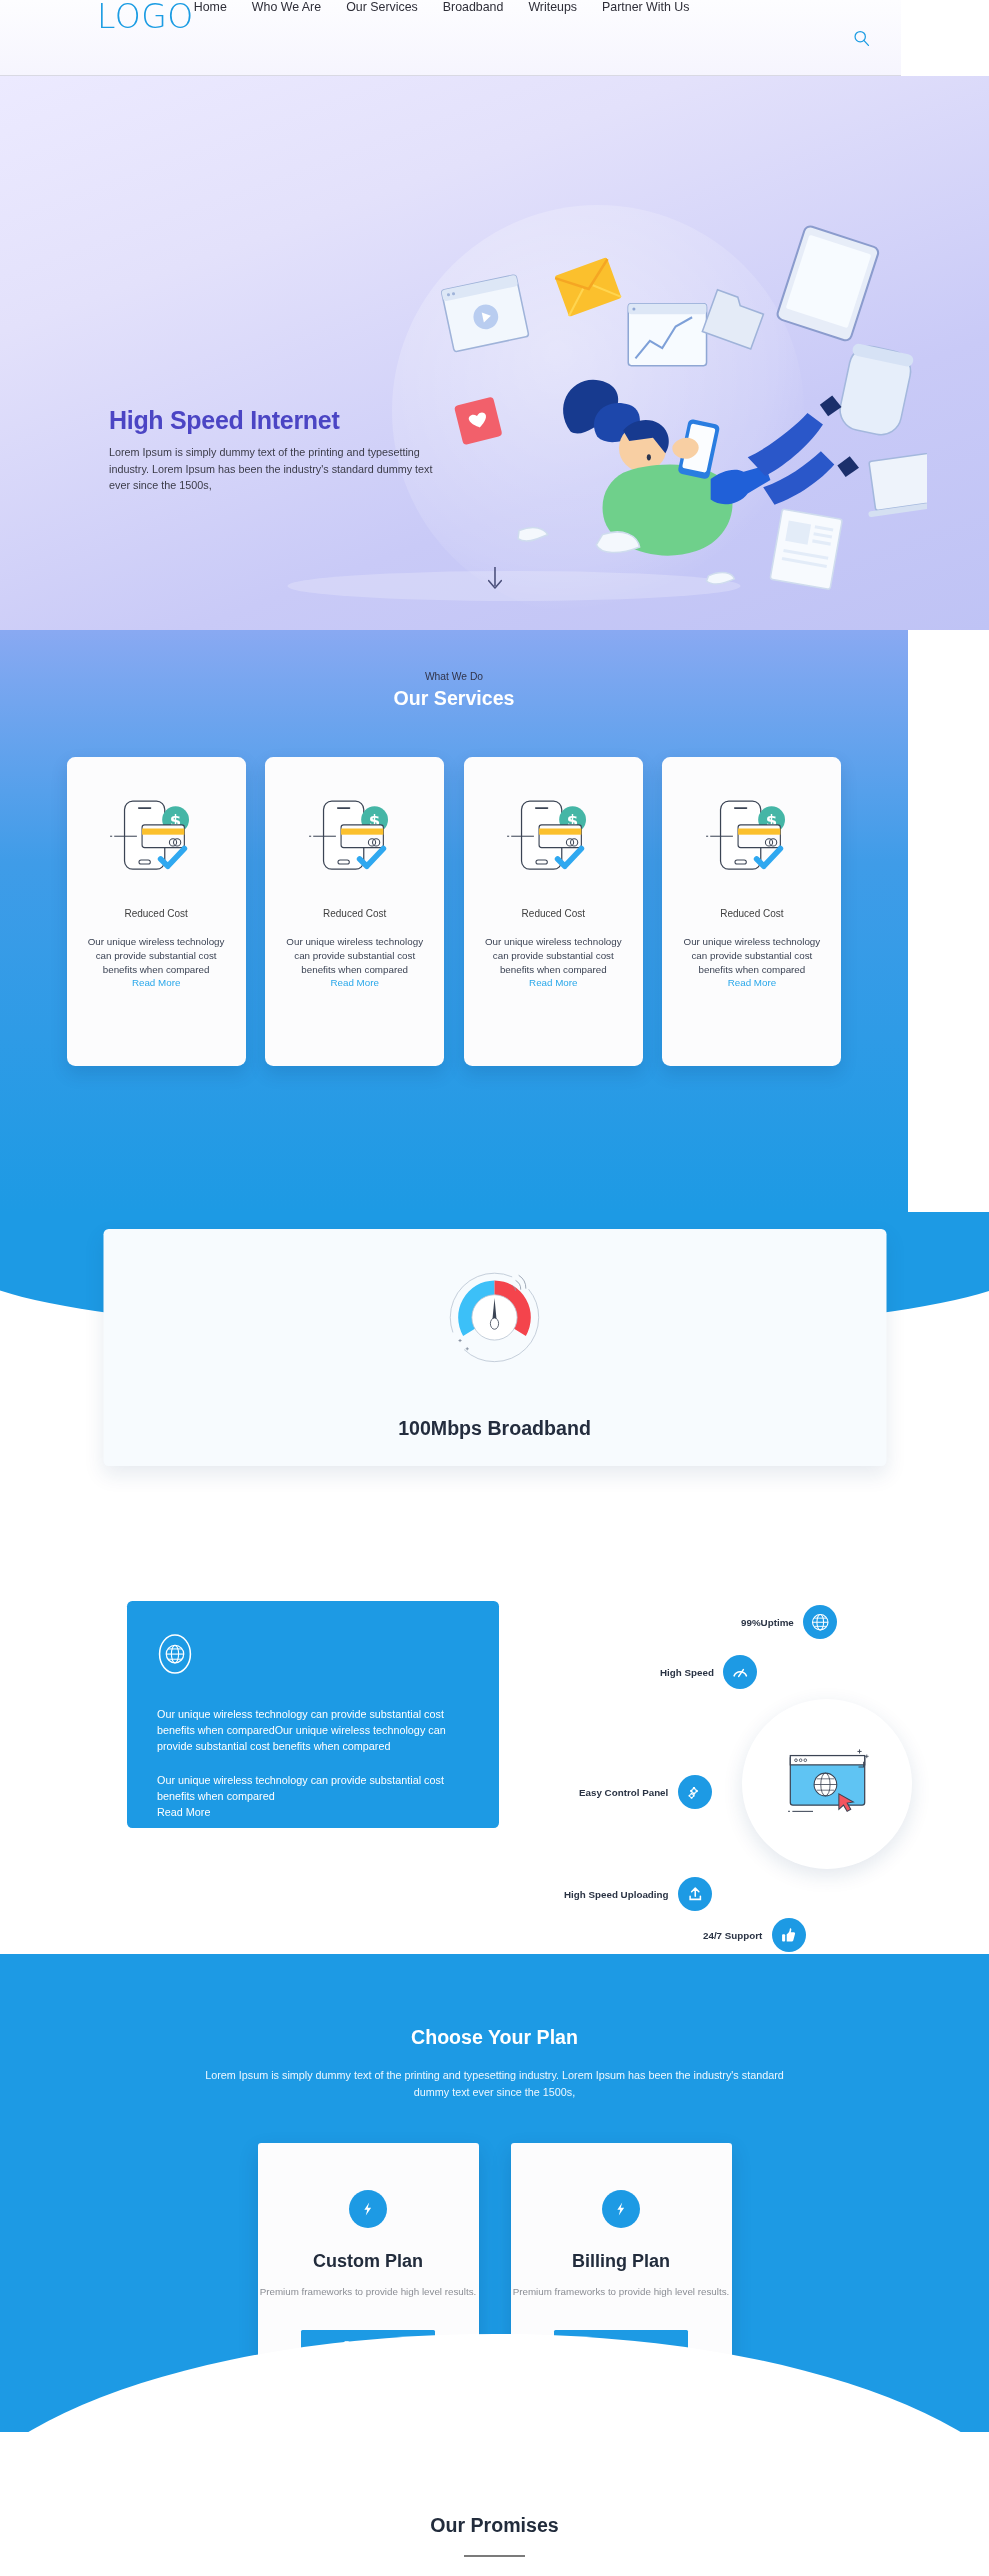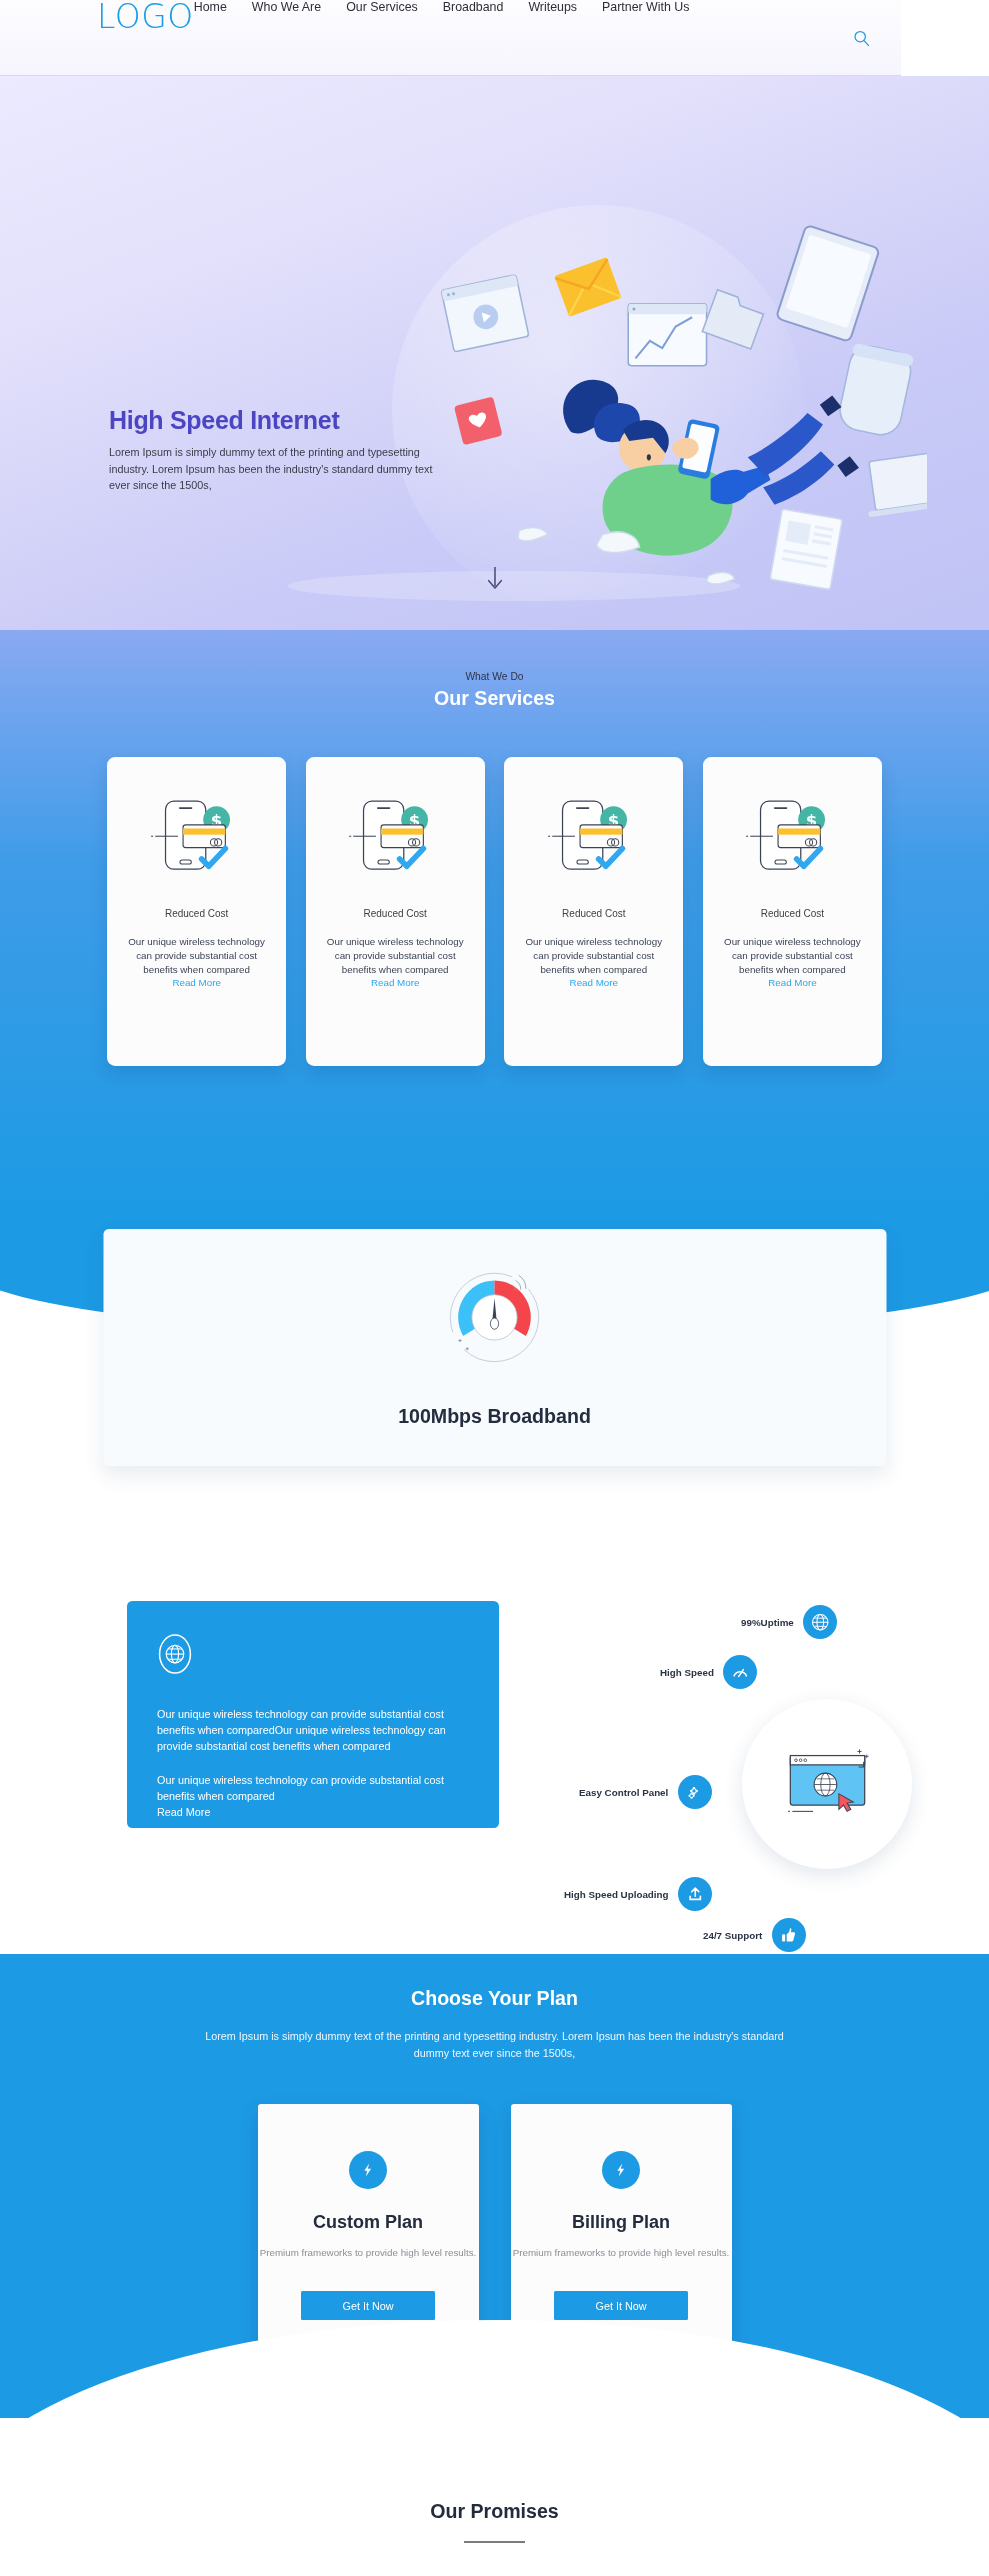--- a/index.html
+++ b/index.html
@@ -60,21 +60,21 @@
     width:23px; height:27px; cursor:pointer;
   }
   .hero-floor {
     position:absolute; left:52%; top:495px; transform:translateX(-50%);
     width:453px; height:30px; border-radius:50%;
     background:rgba(255,255,255,.22);
   }
 
   
   .services {
-    position:relative; width:989px; height:582px;
+    position:relative; width:908px; height:582px;
     background:linear-gradient(180deg,#89a9f2 0%,#3f9ce8 40%,#1d9ae4 100%);
     padding-top:41px;
   }
   .eyebrow { text-align:center; font-size:10.3px; color:#31344a; margin-bottom:5.2px; }
   .sec-title-white { text-align:center; font-size:19.6px; font-weight:bold; color:#fff; }
   .cards {
     display:flex; justify-content:center; gap:19.6px; margin-top:47px;
   }
   .card {
     width:179px; height:309px; background:#fcfcfd; border-radius:8.2px;
@@ -96,20 +96,21 @@
     position:absolute; left:-41px; top:-196px; width:1072px; height:319px;
     background:#1d9ae4; border-radius:0 0 50% 50%/0 0 72px 72px;
   }
   .speed-card {
     position:absolute; left:50%; transform:translateX(-50%); top:16.5px;
     width:783px; height:237px; background:#f7fbfe;
     border-radius:5.2px;
     box-shadow:0 8.2px 20.6px rgba(20,60,110,.10);
     display:flex; flex-direction:column; align-items:center;
     padding-top:37px;
+    gap:12px;
   }
   .speed-card .gauge { width:108px; height:103px; }
   .speed-card h3 { font-size:19.6px; font-weight:bold; color:#242d3e; margin-top:36px; }
 
   
   .features { position:relative; width:989px; height:381px; background:#fff; }
   .feature-panel {
     position:absolute; left:127px; top:28px; width:372px; height:227px;
     background:#1d9ae4; border-radius:5.2px; padding:32px 30px; color:#fff;
   }
@@ -129,21 +130,21 @@
   .feature-art {
     position:absolute; left:206px; top:121px; width:170px; height:170px;
     background:#fff; border-radius:50%;
     box-shadow:0 6.2px 20.6px rgba(20,60,110,.12);
     display:flex; align-items:center; justify-content:center;
   }
 
   
   .plans {
     position:relative; width:989px; min-height:464px; background:#1d9ae4;
-    padding-top:33px; overflow:hidden;
+    padding-top:72px; overflow:hidden;
   }
   .sec-title-plan { text-align:center; font-size:19.6px; font-weight:bold; color:#fff; }
   .plans-sub {
     margin:17.5px auto 0; width:582px; text-align:center;
     font-size:10.8px; line-height:1.6; color:#ecf7ff;
   }
   .plan-cards { display:flex; justify-content:center; gap:32px; margin-top:42px; }
   .plan-card {
     width:221px; height:289px; background:#fcfcfd; border-radius:3.1px;
     box-shadow:0 8.2px 20.6px rgba(0,40,90,.16);

